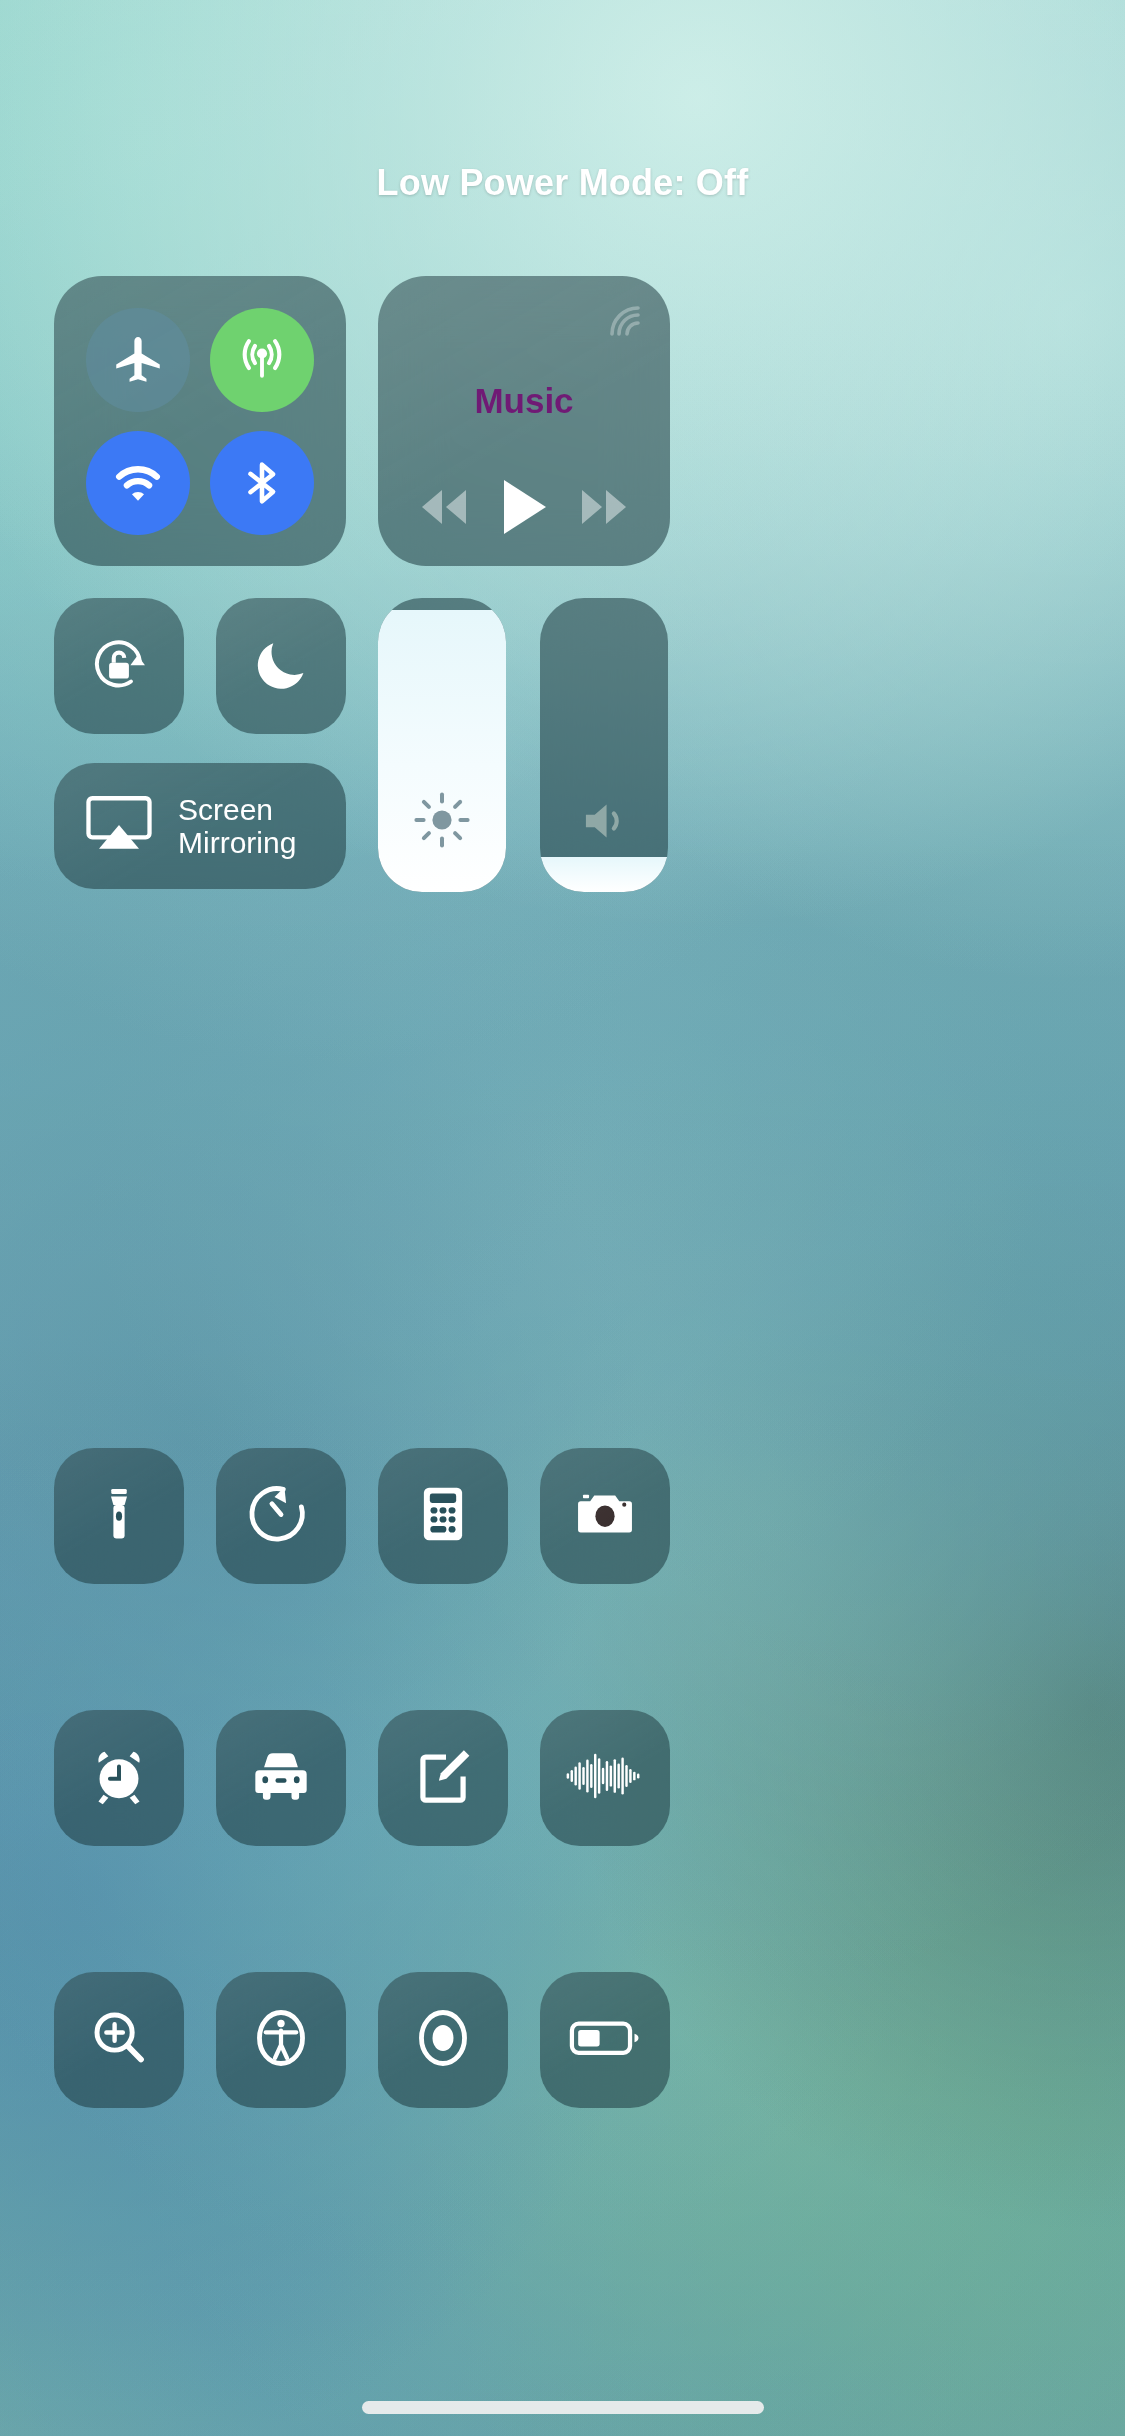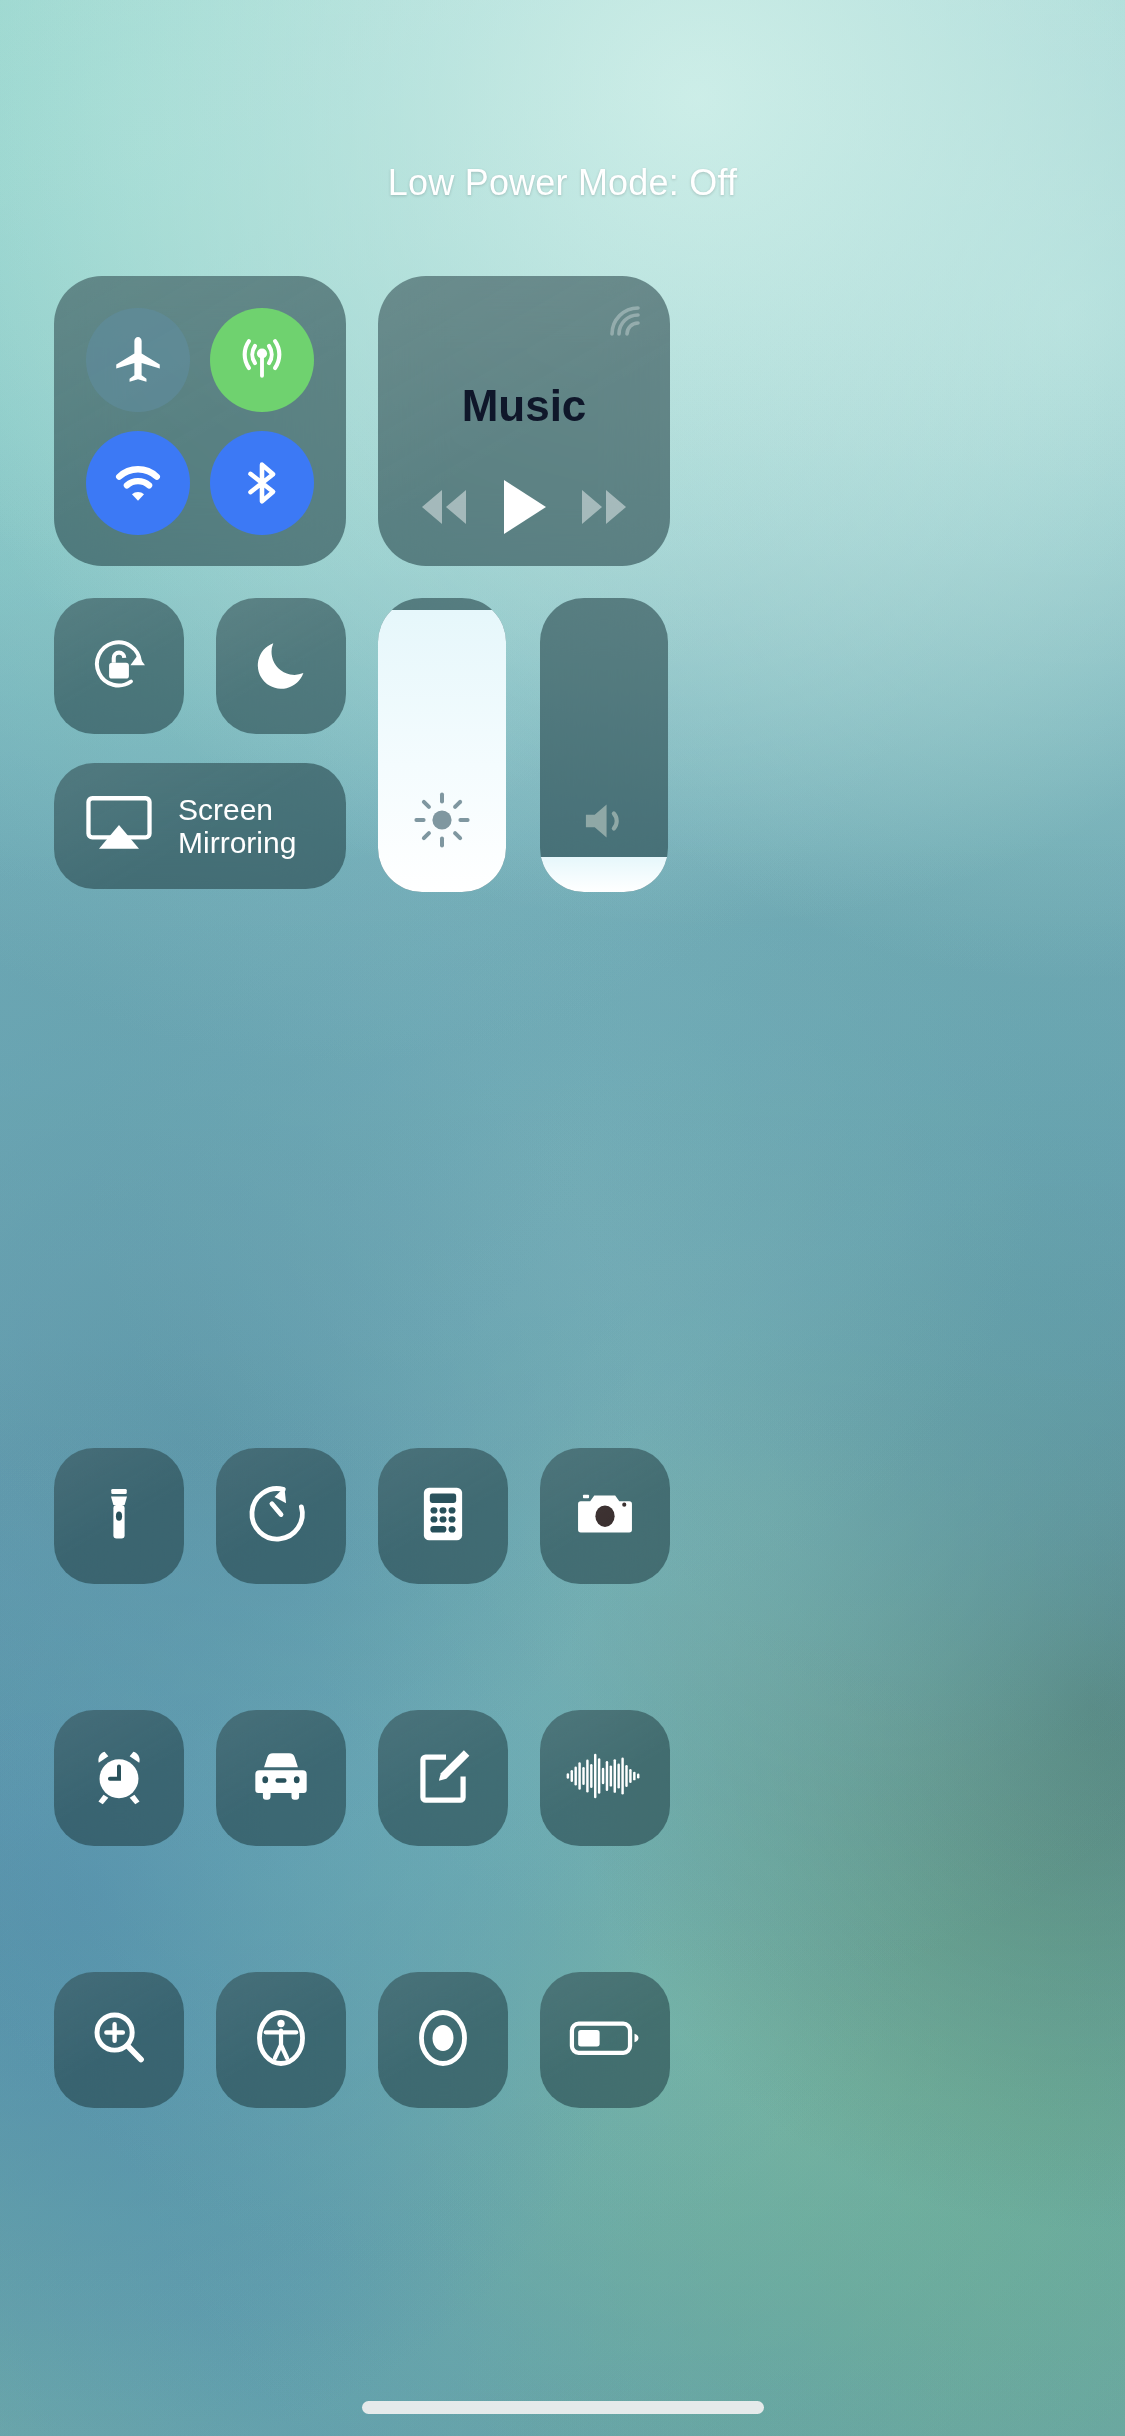--- a/index.html
+++ b/index.html
@@ -56,20 +56,21 @@
   }
 
   
   #lpm-banner {
     position:absolute; left:0; right:0; top:162px;
     text-align:center;
     color:#ffffff;
     font-size:36px;
     letter-spacing:0.2px;
     text-shadow:0 1px 3px rgba(0,0,0,0.18);
+    font-weight:bold;
   }
 
   
   #connectivity {
     left:54px; top:276px; width:292px; height:290px;
     border-radius:48px;
   }
   #connectivity .grid {
     position:absolute; inset:0;
     display:grid; grid-template-columns:1fr 1fr; grid-template-rows:1fr 1fr;
@@ -86,21 +87,21 @@
   .t-green{ background:#6fd26f; }
   .t-blue { background:#3c79f5; }
 
   
   #music {
     left:378px; top:276px; width:292px; height:290px;
     border-radius:48px;
     flex-direction:column;
   }
   #music-title {
-    color:#0f172a; font-size:44px; font-weight:bold;
+    color:#701a75; font-size:35px; font-weight:bold;
     position:absolute; left:0; right:0; top:105px; text-align:center;
   }
   #airplay-corner {
     position:absolute; right:22px; top:20px;
     opacity:0.30;
   }
   #music-controls {
     position:absolute; left:0; right:0; top:200px;
     display:flex; align-items:center; justify-content:space-around;
     padding:0 24px;

